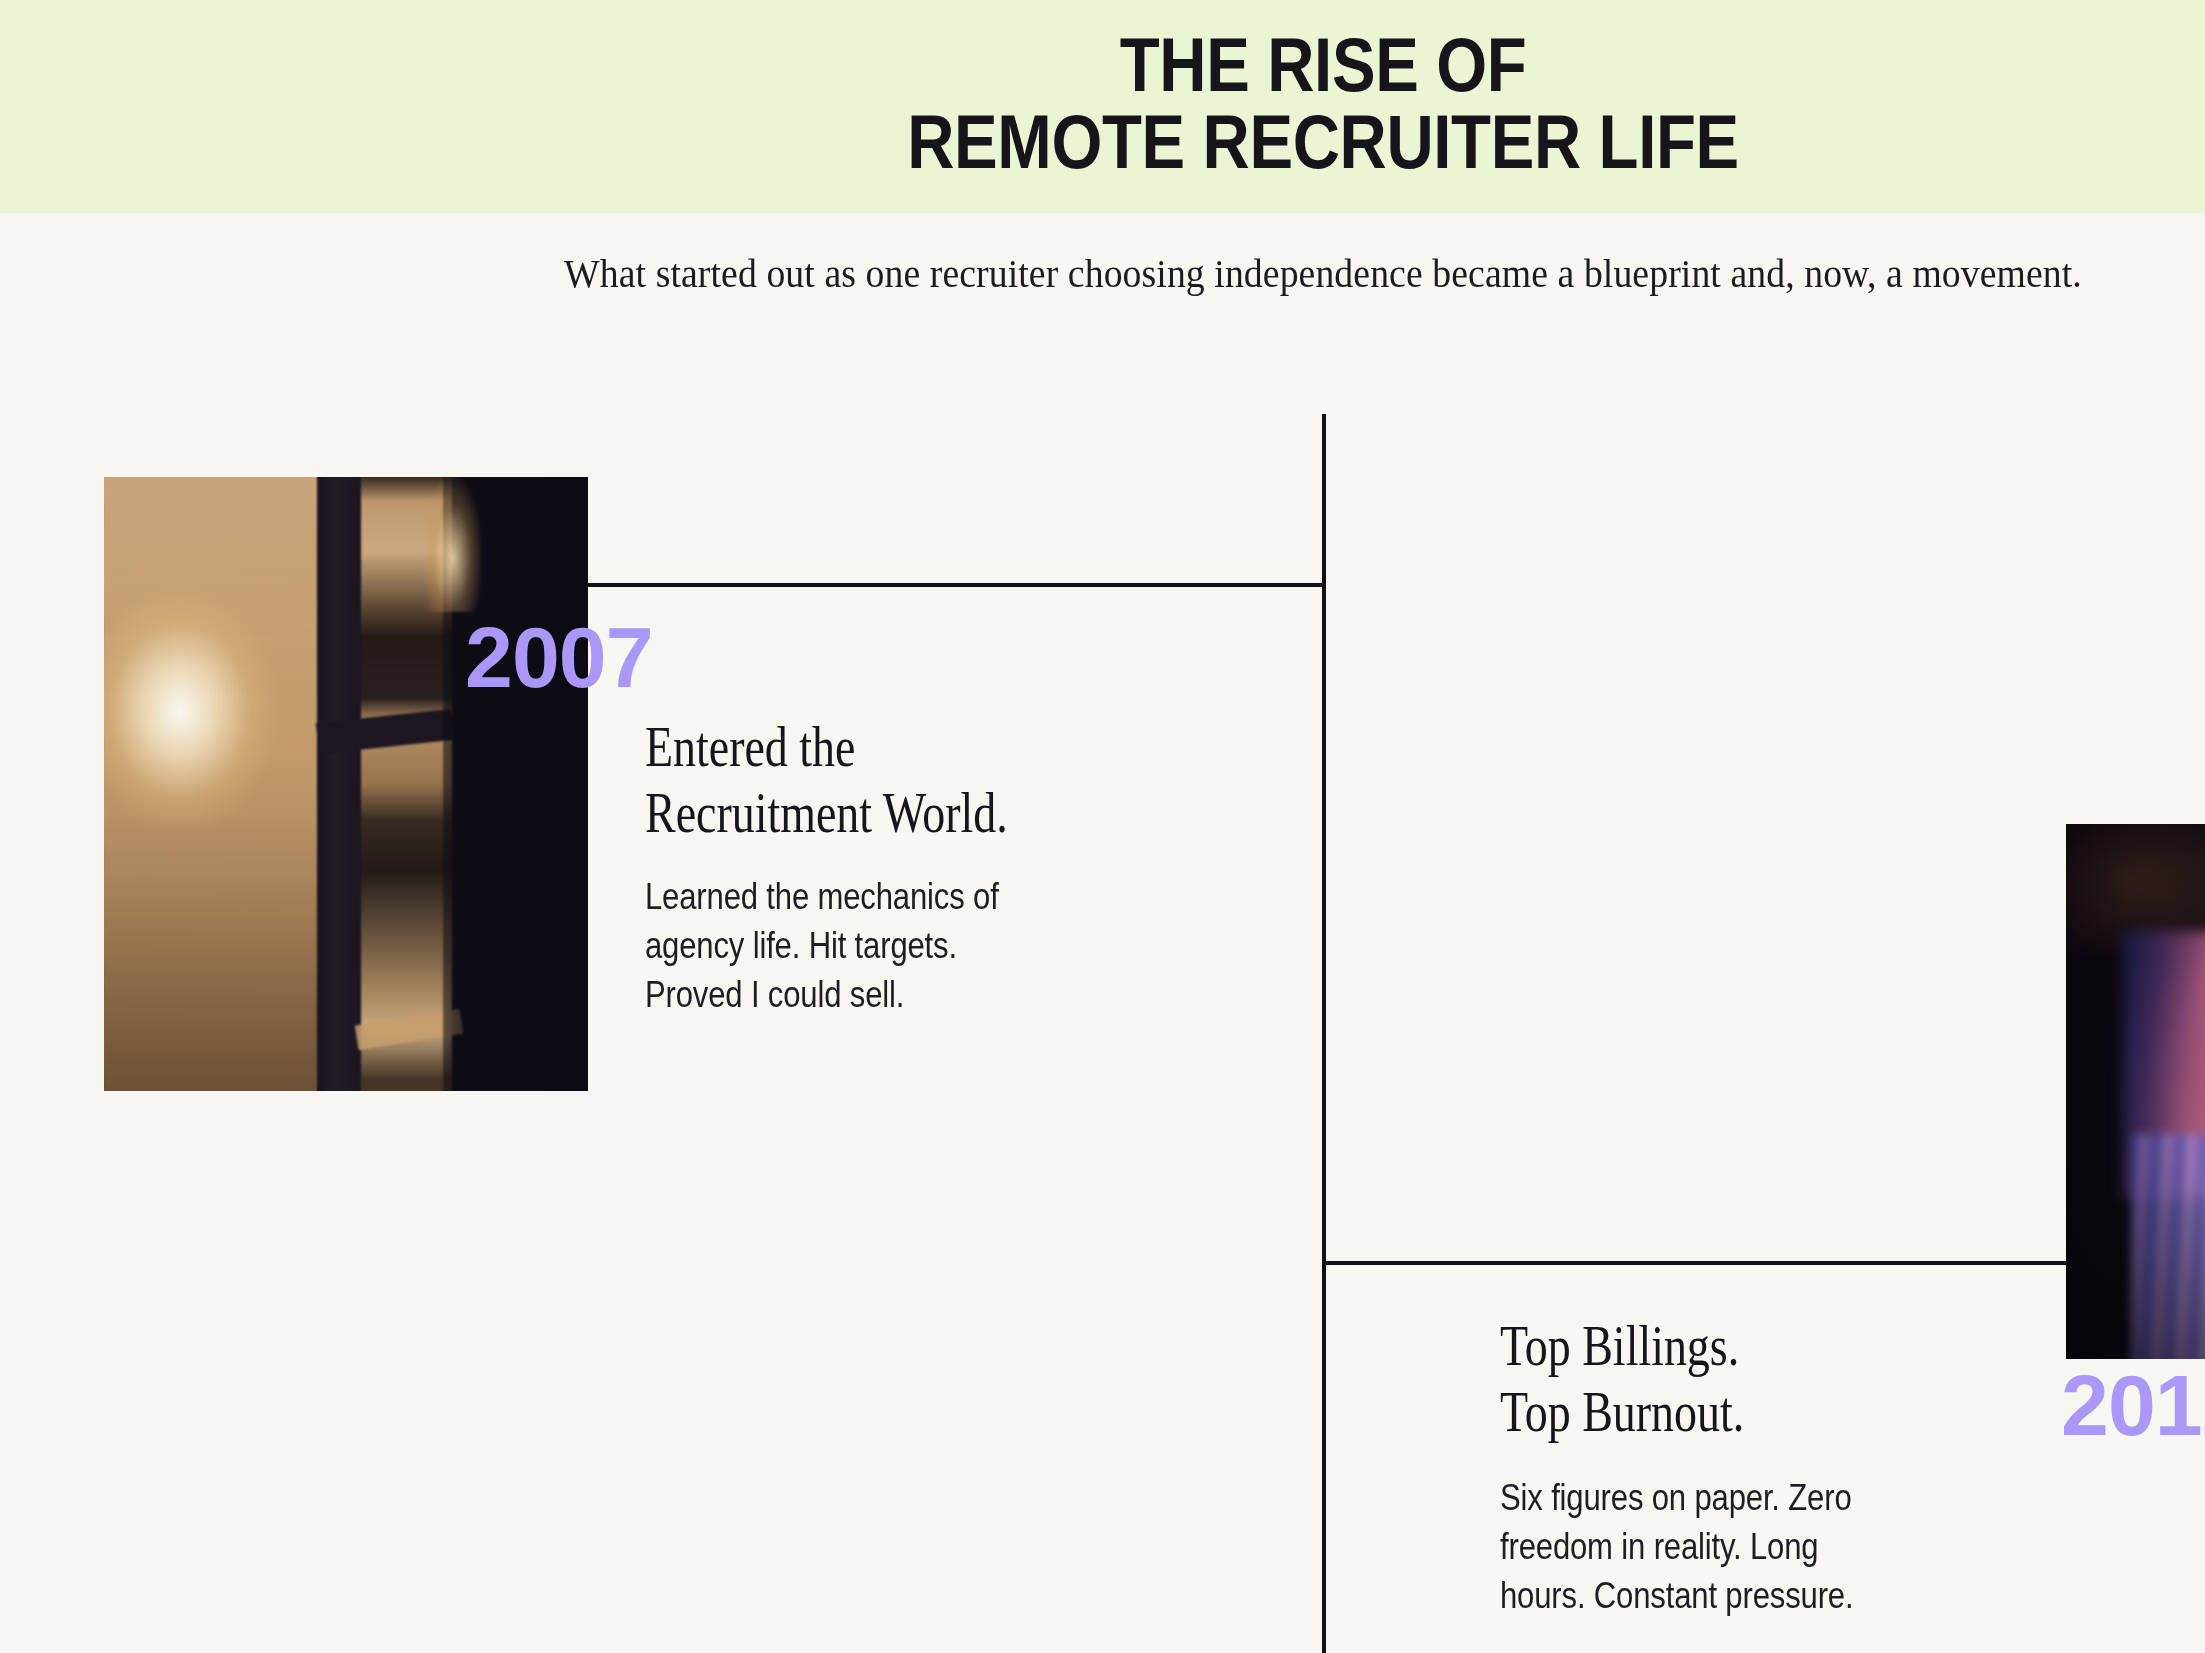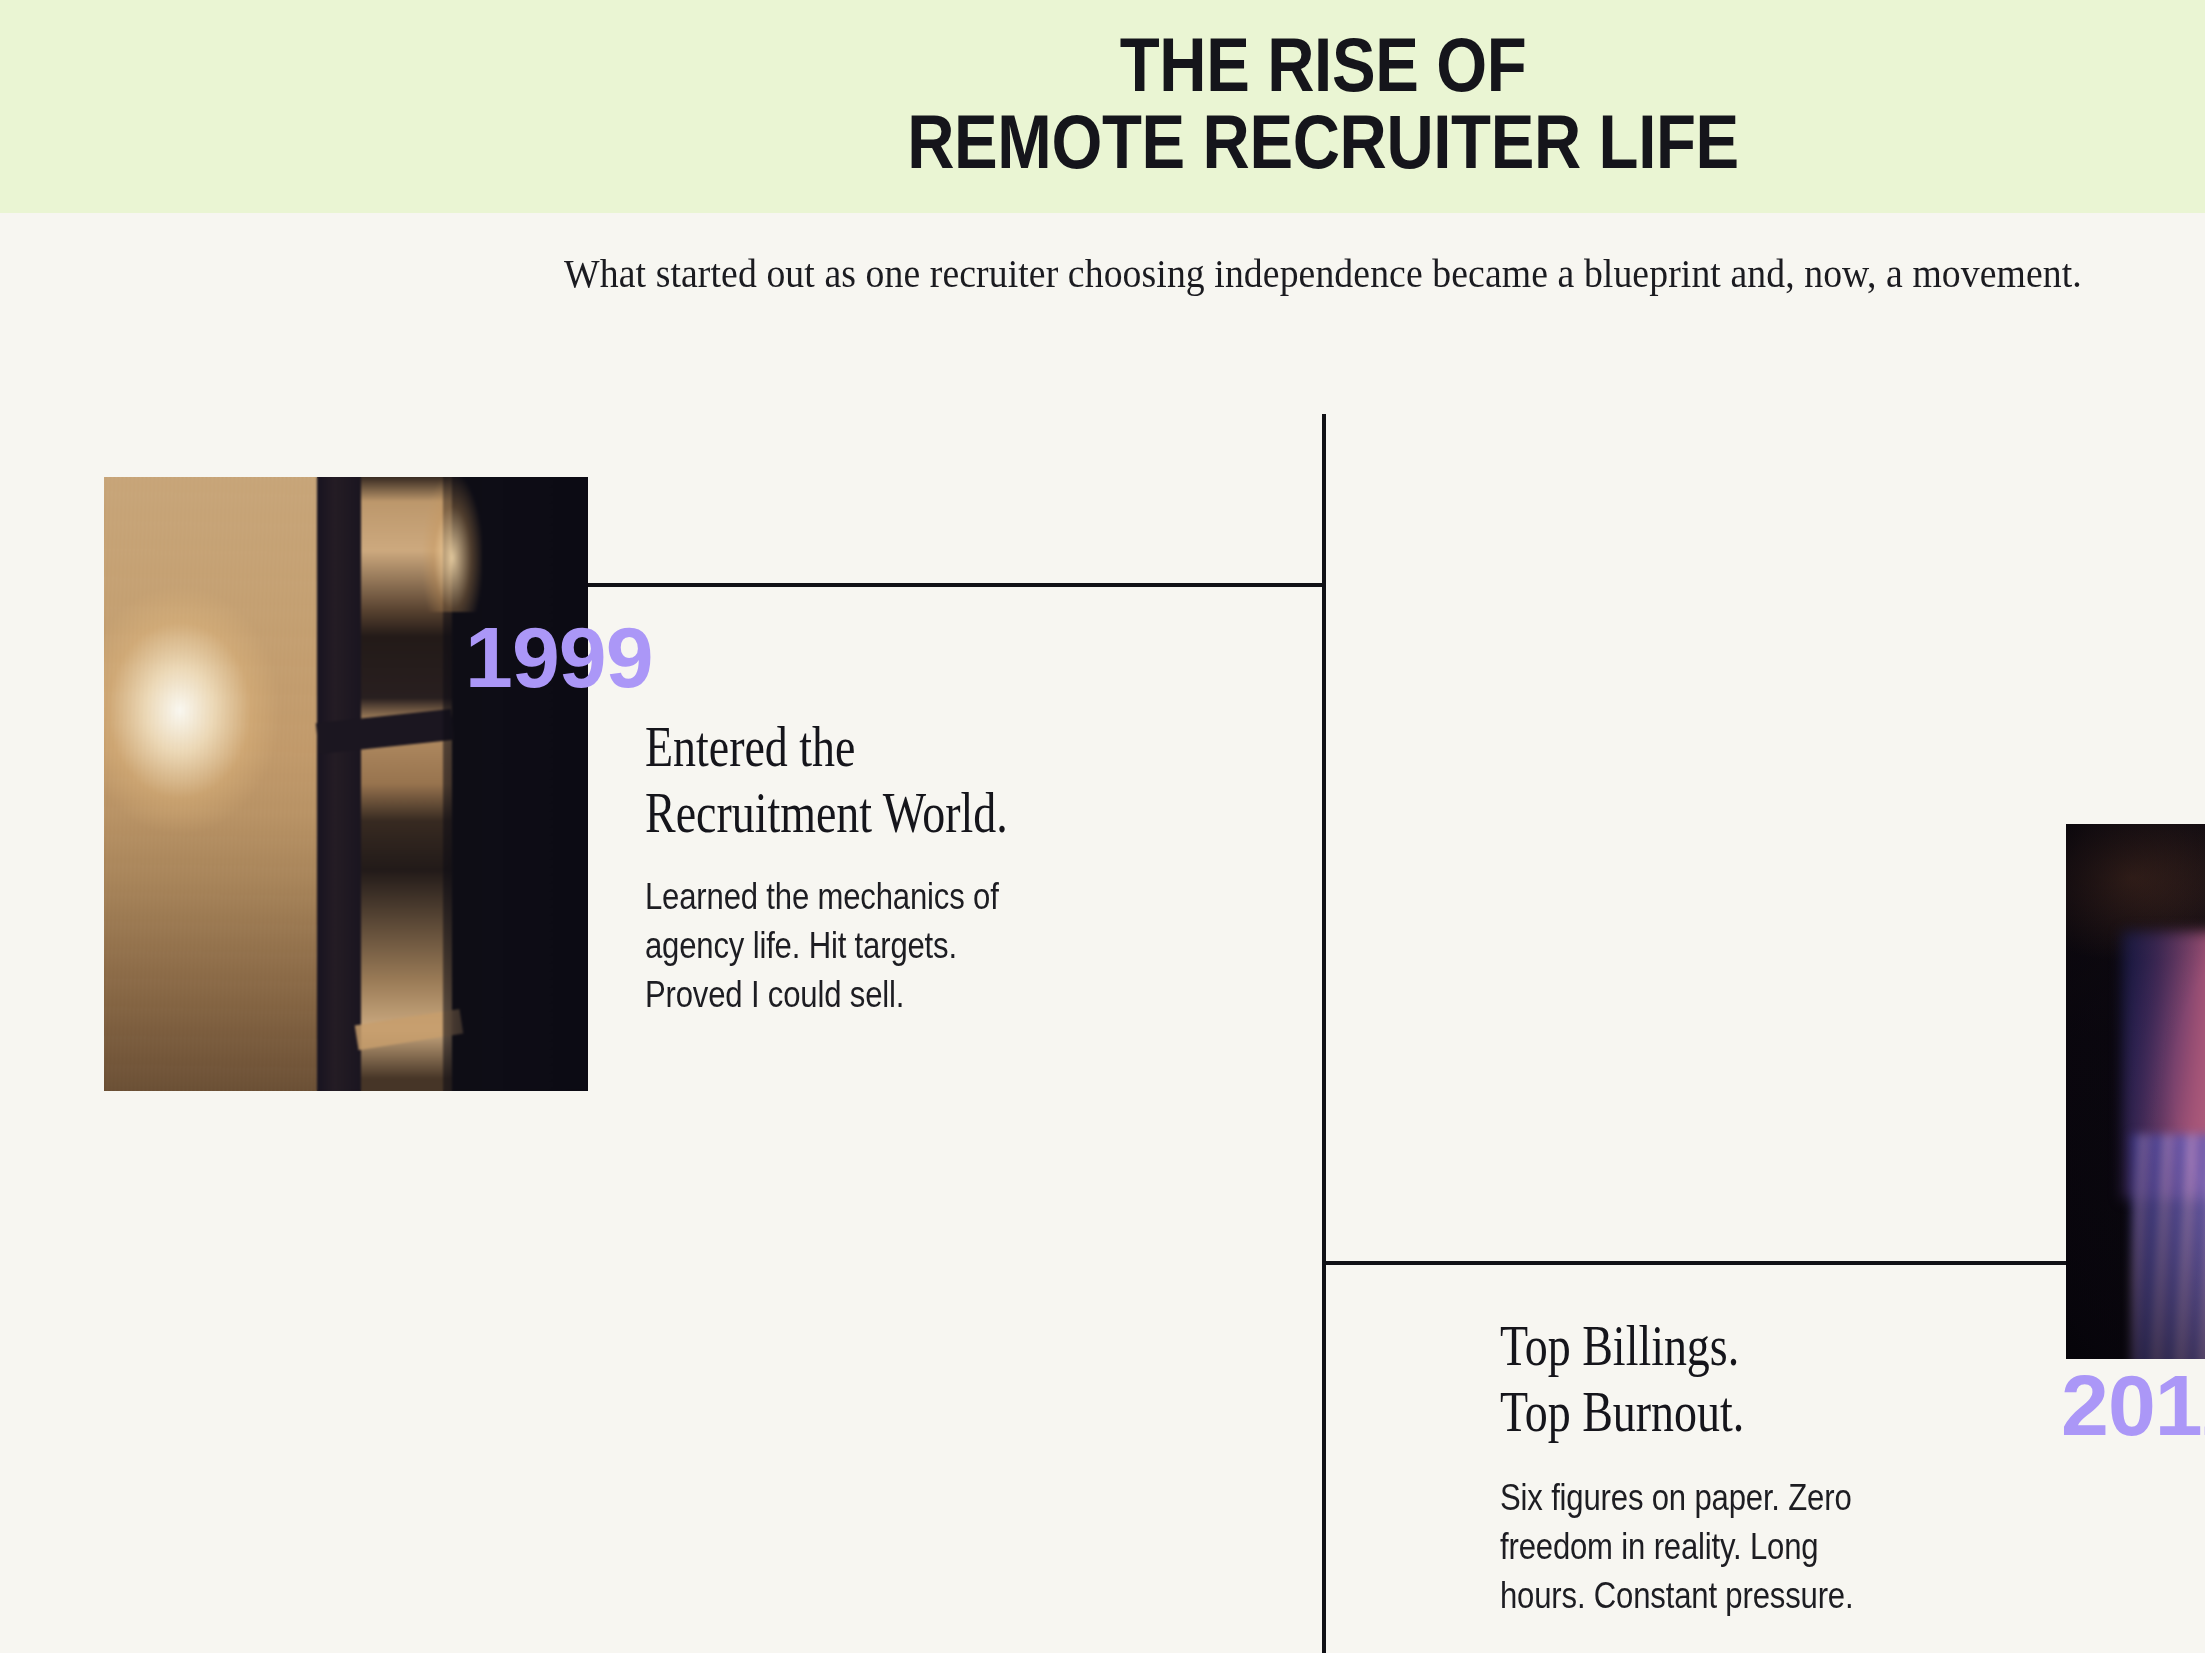--- a/index.html
+++ b/index.html
@@ -310,21 +310,21 @@
     <div class="p07-glass"></div>
     <div class="p07-panes"></div>
     <div class="p07-mullion"></div>
     <div class="p07-transom"></div>
     <div class="p07-transom2"></div>
     <div class="p07-dark"></div>
     <div class="p07-warmglow"></div>
     <div class="p07-blur"></div>
   </div>
 
-  <div class="year year-2007">1999</div>
+  <div class="year year-2007">2007</div>
 
   <div class="entry-heading heading-2007">
     <span class="txt-line">Entered the</span>
     <span class="txt-line">Recruitment World.</span>
   </div>
 
   <div class="entry-body body-2007">
     <span class="txt-line">Learned the mechanics of</span>
     <span class="txt-line">agency life. Hit targets.</span>
     <span class="txt-line">Proved I could sell.</span>

